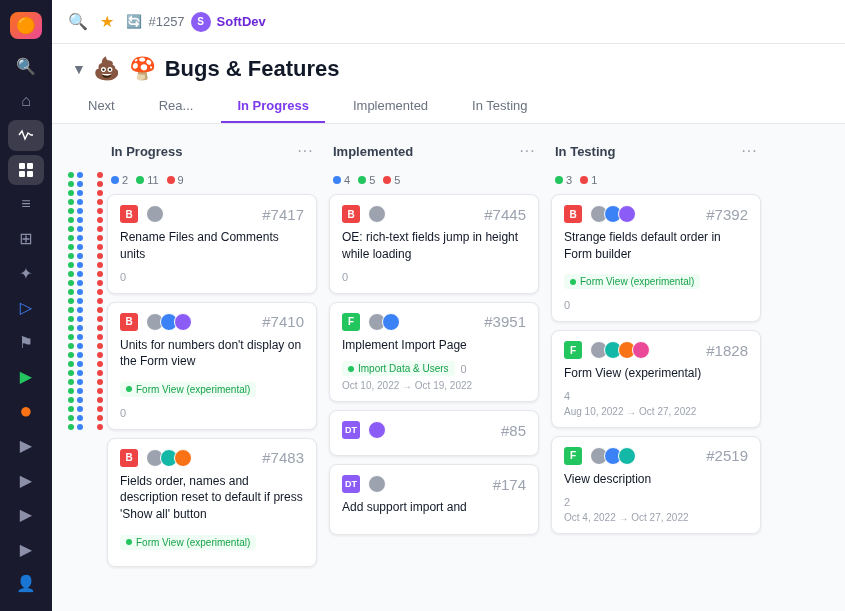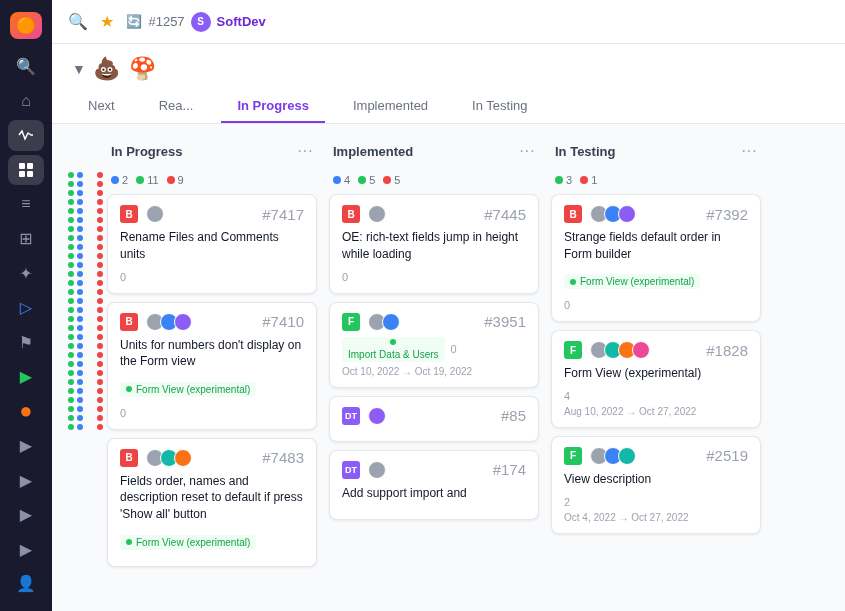--- a/index.html
+++ b/index.html
@@ -271,20 +271,21 @@
       <span class="topbar-workspace">SoftDev</span>
     </div>
   </div>
 
   <div class="content">
 
     <div class="page-header">
       <span class="page-header-chevron">▼</span>
       <span style="font-size:22px;">💩</span>
       <span style="font-size:22px;">🍄</span>
+      <span class="page-header-title">Bugs &amp; Features</span>
     </div>
 
     <div class="board-nav">
       <div class="board-nav-item">Next</div>
       <div class="board-nav-item">Rea...</div>
       <div class="board-nav-item active">In Progress</div>
       <div class="board-nav-item">Implemented</div>
       <div class="board-nav-item">In Testing</div>
     </div>
 
@@ -489,22 +490,23 @@
 
         <div class="card">
           <div class="card-header">
             <div class="card-type-badge feature">F</div>
             <div class="card-avatars">
               <div class="card-avatar av-gray"></div>
               <div class="card-avatar av-blue"></div>
             </div>
             <span class="card-issue-num">#3951</span>
           </div>
+          <div class="card-title">Implement Import Page</div>
           <div style="display:flex;align-items:center;gap:6px;margin-bottom:4px;">
-            <div class="card-tag" style="margin-bottom:0;flex-direction:column;">
+            <div class="card-tag" style="margin-bottom:0;">
               <div class="card-tag-dot"></div>
               <span>Import Data &amp; Users</span>
             </div>
             <span style="font-size:11px;color:#9ca3af;">0</span>
           </div>
           <div class="card-date">Oct 10, 2022 → Oct 19, 2022</div>
         </div>
 
         <div class="card">
           <div class="card-header">

